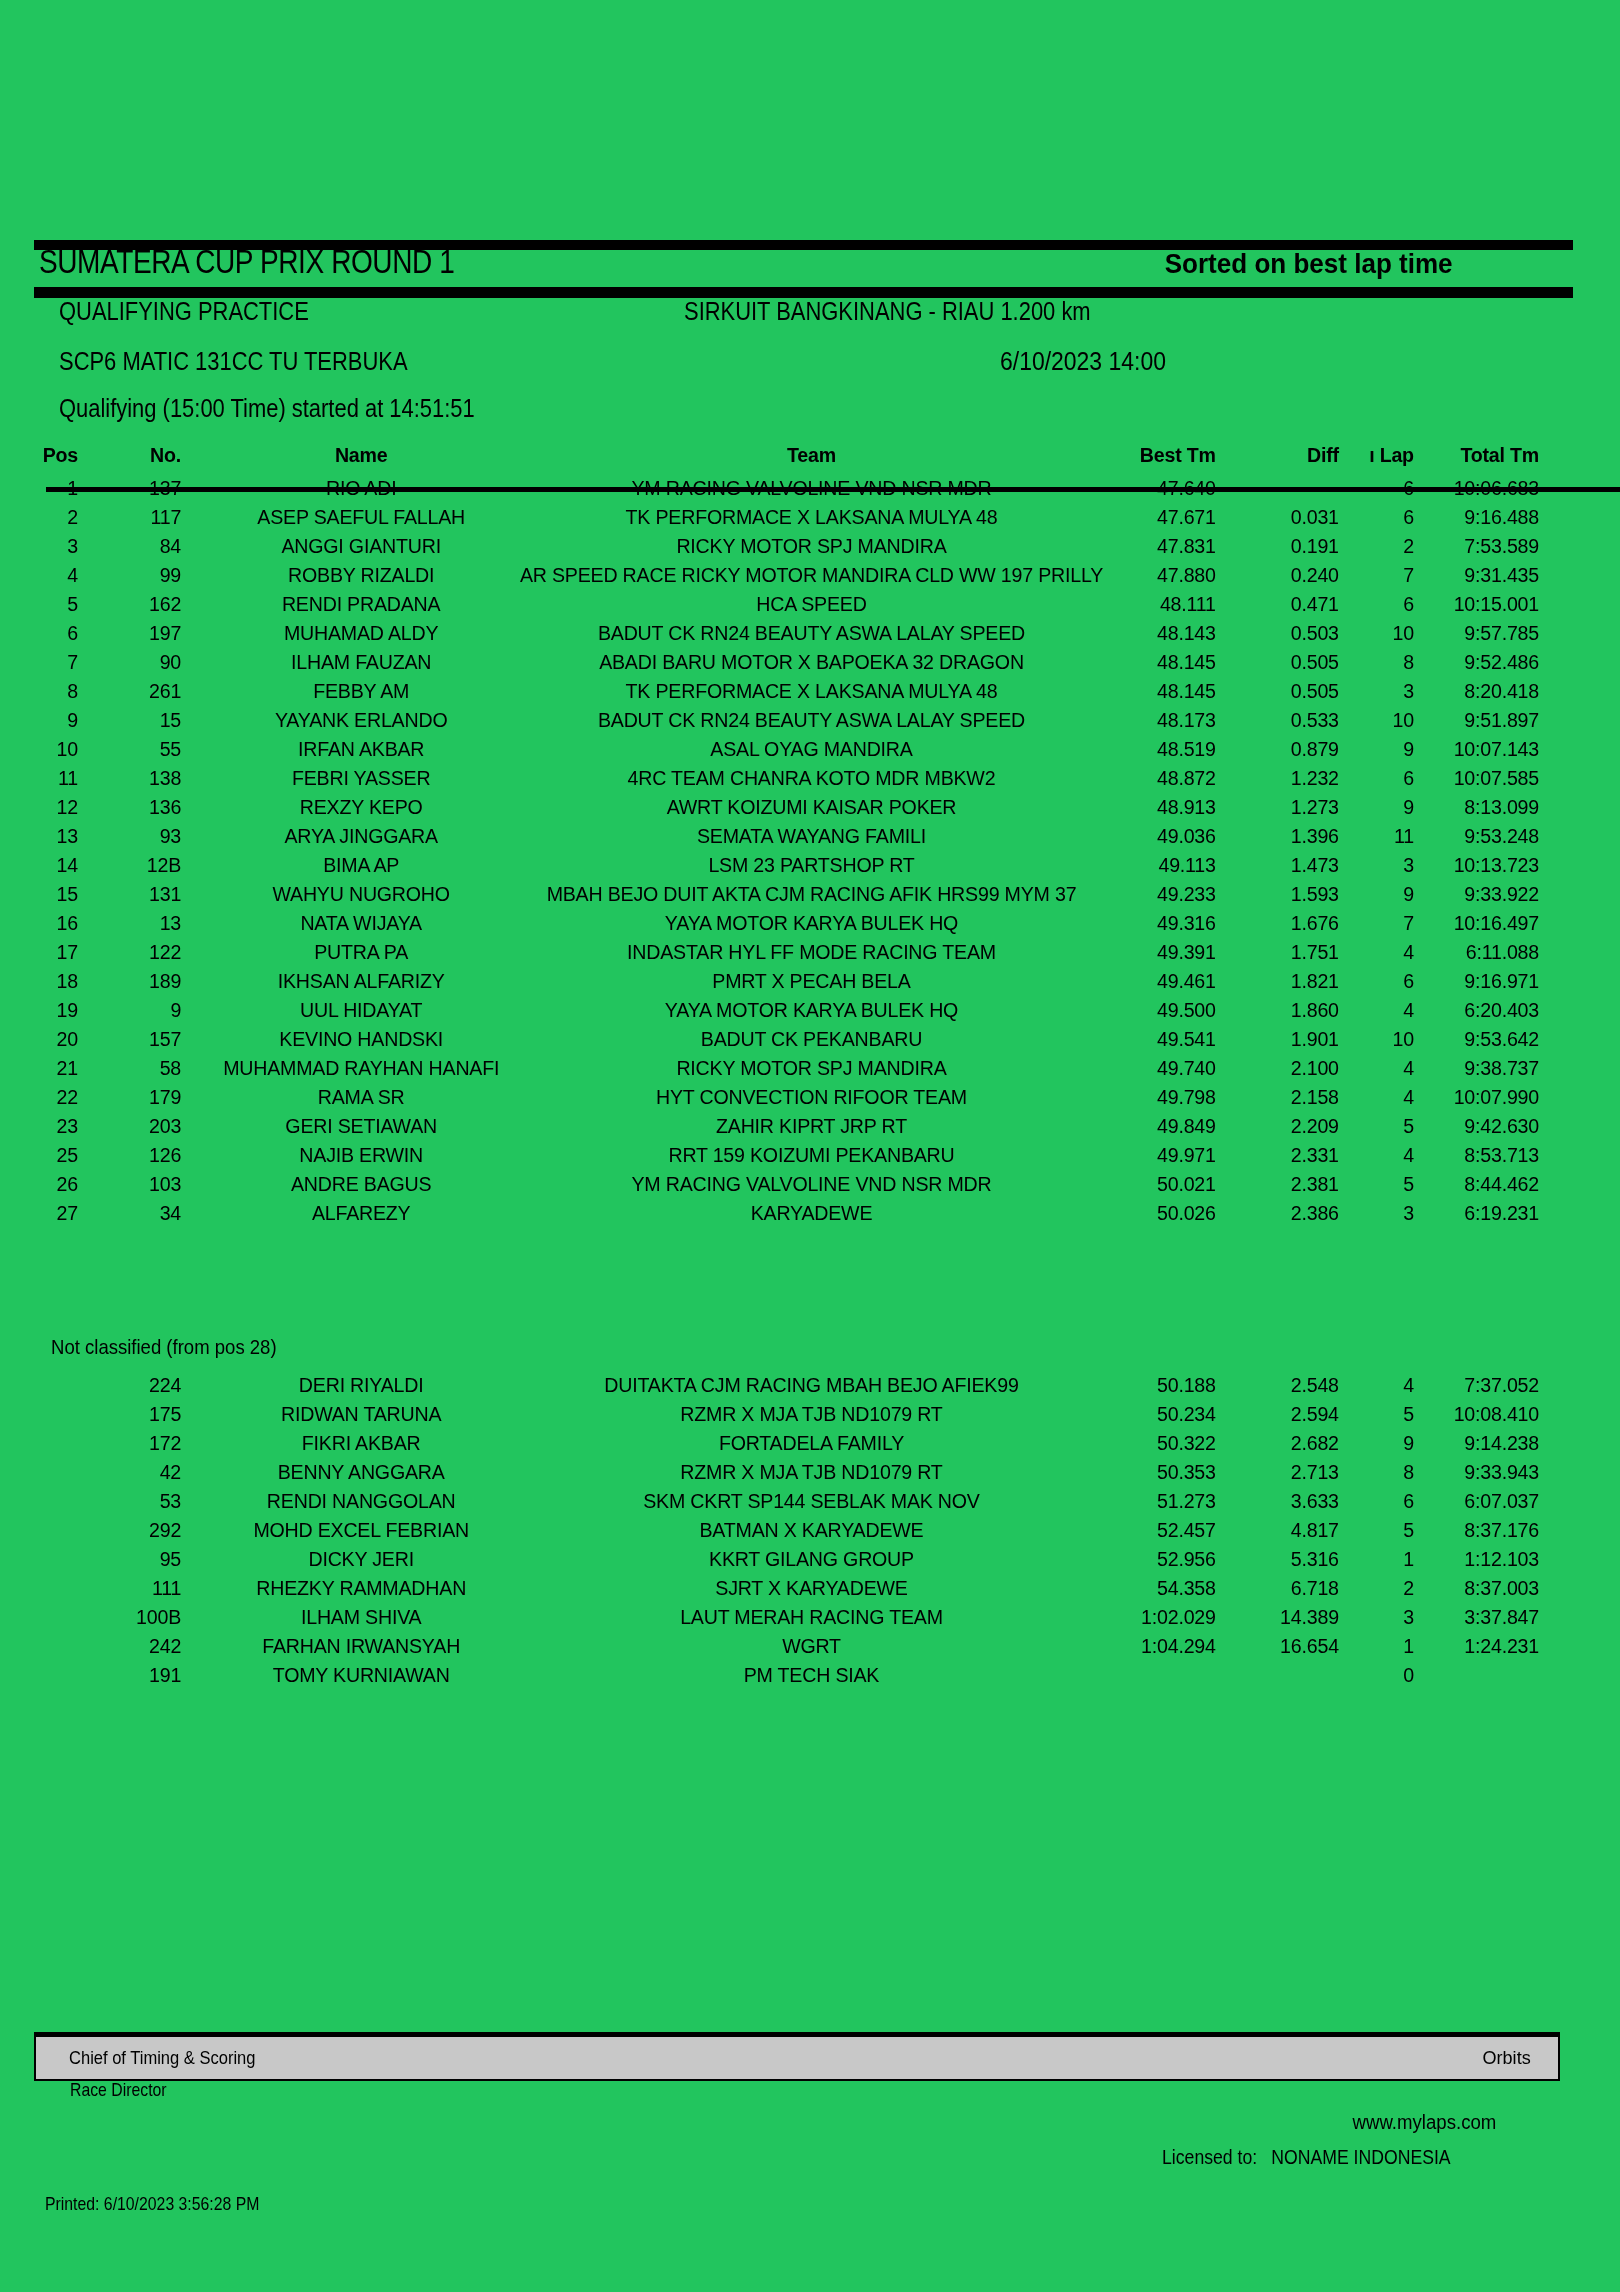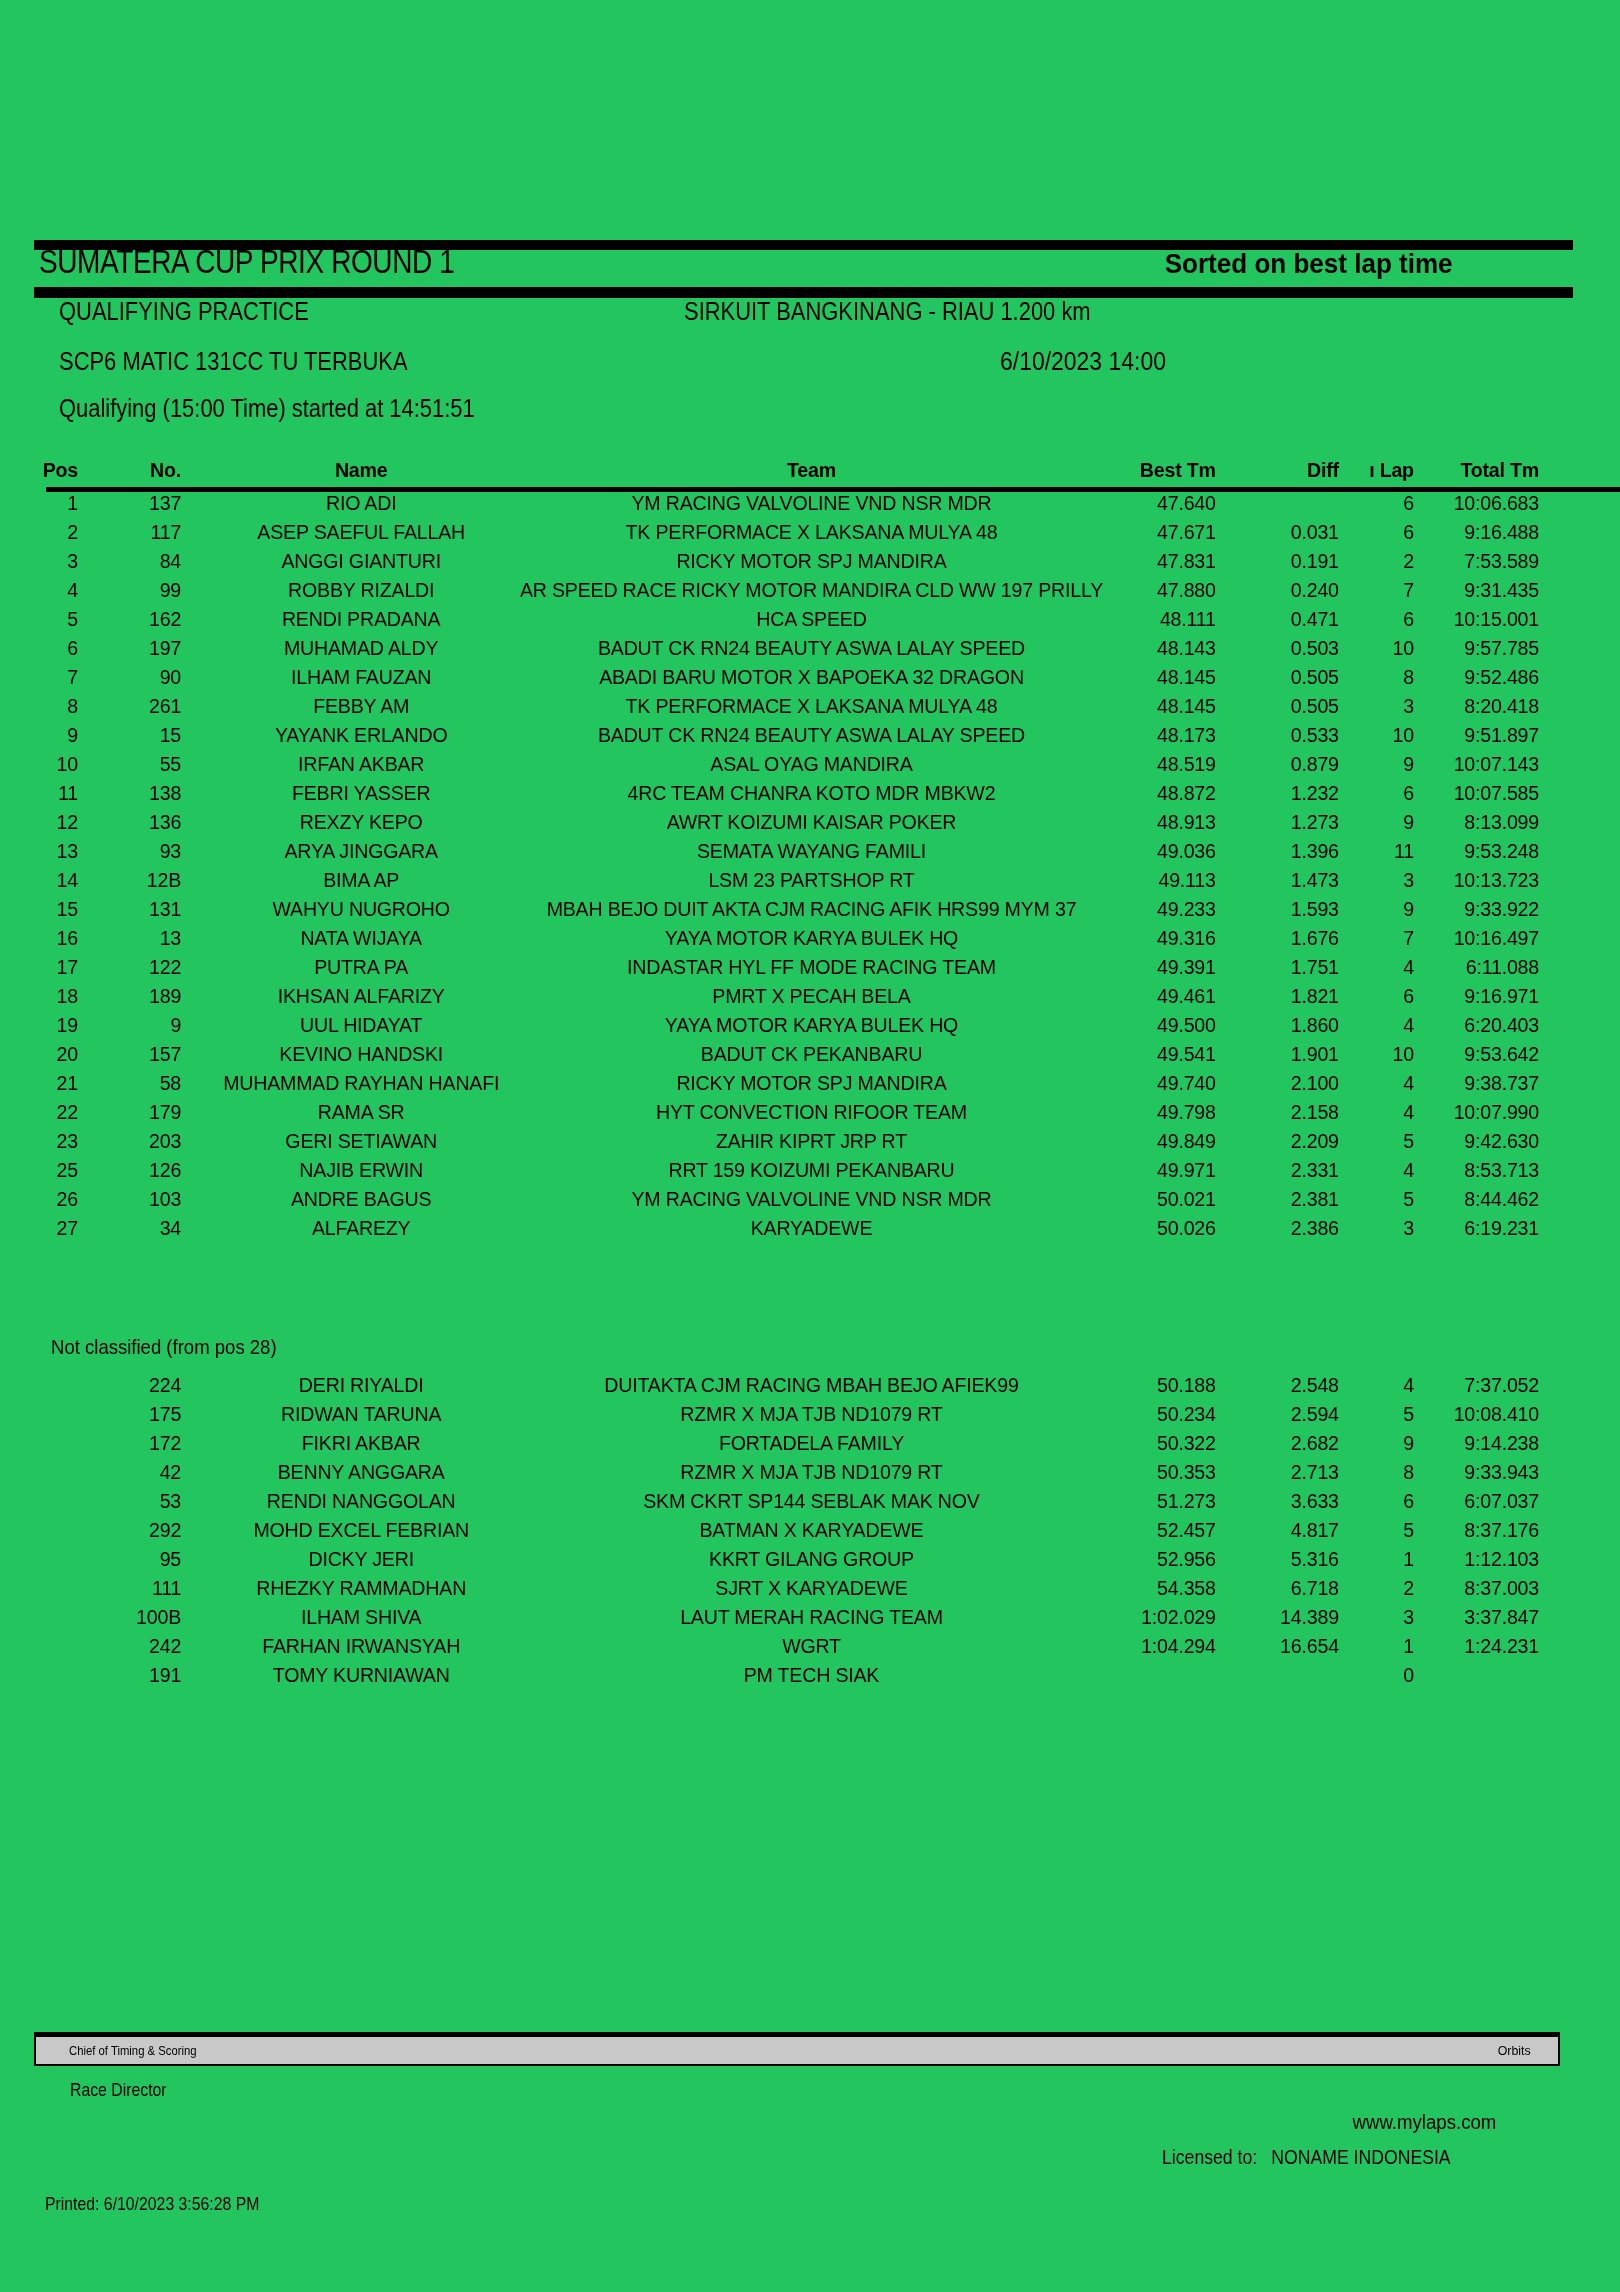--- a/index.html
+++ b/index.html
@@ -38,36 +38,36 @@
   }
   table.results th, table.results td {
     padding:0; margin:0; font-size:19.6px; line-height:29px;
     white-space:nowrap; overflow:visible; letter-spacing:-0.2px;
   }
   table.results thead th { height:33px; vertical-align:top; font-weight:bold; }
   table.results tbody td { height:29px; }
   .c-pos, .c-no, .c-best, .c-diff, .c-lap, .c-total { text-align:right; }
   .c-name { text-align:center; padding-left:36px !important; }
   .c-team { text-align:center; }
-  #main-table { top:456px; }
+  #main-table { top:441px; }
   #nc-table   { top:1371px; }
 
   .nc-label {
     position:absolute; left:51px; top:1334px;
     font-size:20.6px; line-height:25.5px; white-space:nowrap;
     transform:scaleX(0.9); transform-origin:left center;
   }
 
   .sig-bar {
-    position:absolute; left:34px; top:2032px; width:1526px; height:34px;
+    position:absolute; left:34px; top:2032px; width:1526px; height:49px;
     box-sizing:border-box; background:#c8c8c8;
     border-top:5.9px solid #000; border-left:2px solid #000;
     border-right:2.9px solid #000; border-bottom:2.9px solid #000;
     display:flex; align-items:center; justify-content:space-between;
-    padding:0 27.4px 0 33px; font-size:13px;
+    padding:0 27.4px 0 33px; font-size:19px;
   }
   .sig-bar .left-txt  { transform:scaleX(0.87); transform-origin:left center; white-space:nowrap; }
   .sig-bar .right-txt { transform:scaleX(0.95); transform-origin:right center; white-space:nowrap; }
 
   .race-director {
     position:absolute; left:70px; top:2079px; font-size:18.6px; line-height:22.5px;
     transform:scaleX(0.85); transform-origin:left center; white-space:nowrap;
   }
   .website {
     position:absolute; right:124px; top:2111px; font-size:19.6px; line-height:23.5px;

